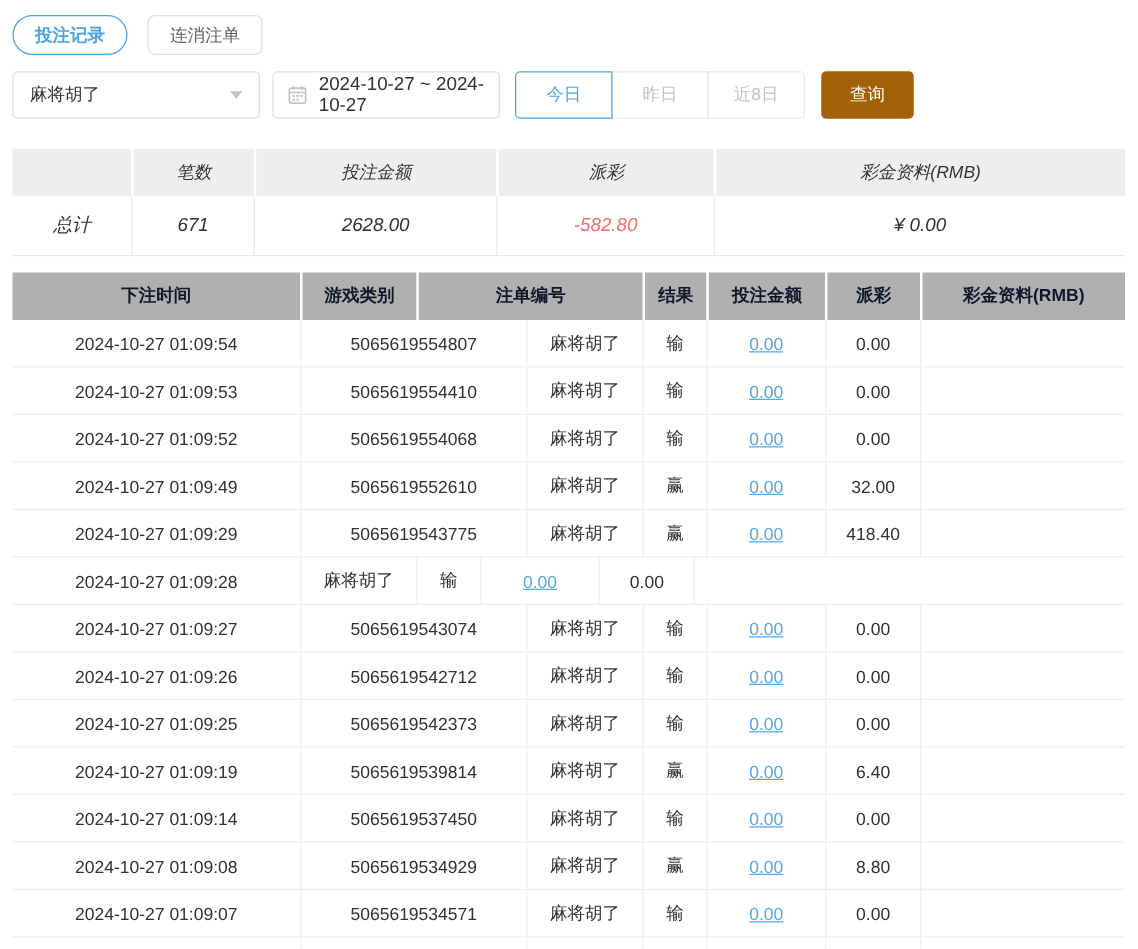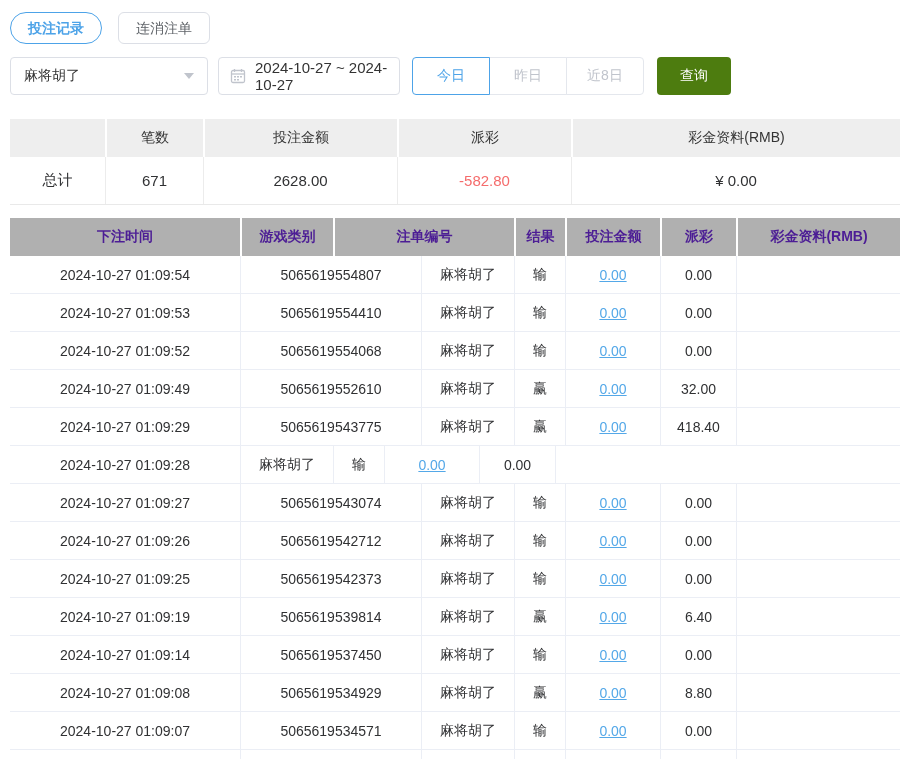--- a/index.html
+++ b/index.html
@@ -44,44 +44,44 @@
   .range-btn {
     width: 78px; height: 38px; background: #fff; font-size: 14px;
     border: 1px solid #e4e7ed; color: #c0c4cc; margin-left: -1px; cursor: pointer;
     position: relative;
   }
   .range-btn:first-child { margin-left: 0; border-radius: 4px 0 0 4px; }
   .range-btn:last-child { border-radius: 0 4px 4px 0; }
   .range-btn.active { border-color: #4da3e8; color: #4da3e8; z-index: 1; }
   .query-btn {
     margin-left: 13px; width: 74px; height: 38px; border: none; border-radius: 4px;
-    background: #4d7c0f; color: #fff; font-size: 14px; cursor: pointer;
+    background: #a16207; color: #fff; font-size: 14px; cursor: pointer;
   }
 
   
-  .summary { margin-bottom: 13px; }
+  .summary { margin-bottom: 13px; font-style: italic; }
   .summary-header { display: flex; gap: 2px; height: 38px; }
   .sh-cell {
     background: #eeeeee; display: flex; align-items: center; justify-content: center;
     color: #333; font-size: 14px;
   }
   .summary-row { display: flex; height: 48px; border-bottom: 1px solid #e9e9e9; }
   .sr-cell {
     display: flex; align-items: center; justify-content: center;
     font-size: 15px; color: #303133; border-right: 1px solid #ececec;
   }
   .sr-cell:last-child { border-right: none; }
   .s1 { width: 95px; } .s2 { width: 96px; } .s3 { width: 192px; } .s4 { width: 172px; } .s5 { flex: 1; }
   .sd1 { width: 96px; } .sd2 { width: 98px; } .sd3 { width: 194px; } .sd4 { width: 174px; } .sd5 { flex: 1; }
   .neg { color: #f56c6c; }
 
   
   .main-header { display: flex; gap: 2px; height: 38px; }
   .mh-cell {
-    background: #b0b0b0; color: #4c1d95; font-weight: bold; font-size: 14px;
+    background: #b0b0b0; color: #0f172a; font-weight: bold; font-size: 14px;
     display: flex; align-items: center; justify-content: center;
   }
   .h1 { width: 230px; } .h2 { width: 179px; } .h3 { width: 91px; } .h4 { width: 49px; }
   .h5 { width: 93px; } .h6 { width: 74px; } .h7 { flex: 1; }
   .trow { display: flex; height: 38px; border-bottom: 1px solid #ebeef5; }
   .tcell {
     display: flex; align-items: center; justify-content: center;
     font-size: 14px; color: #303133; border-right: 1px solid #ebeef5;
   }
   .tcell:last-child { border-right: none; }

